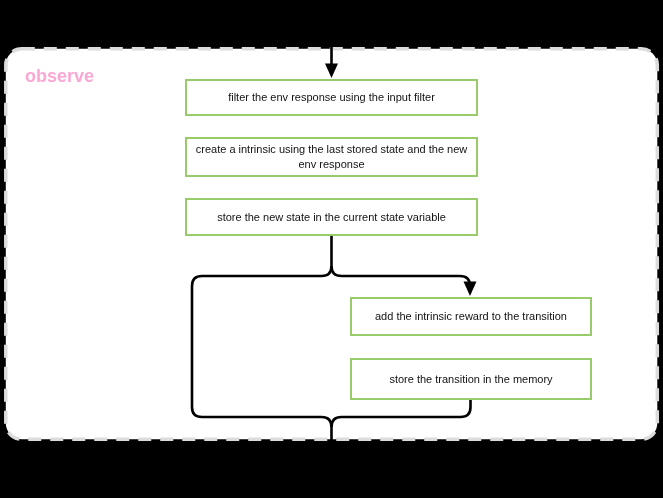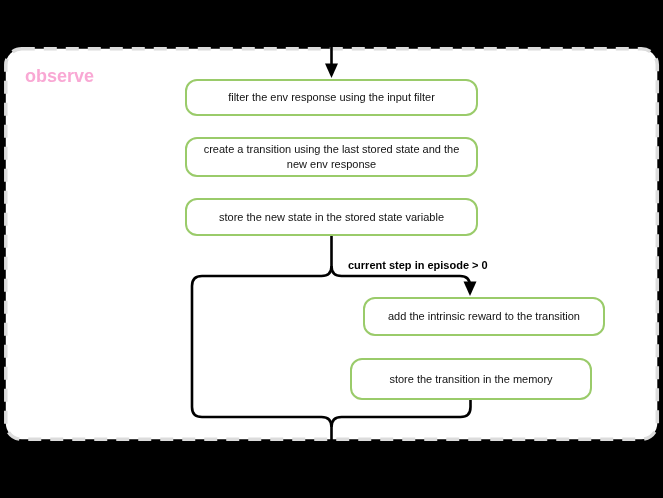--- a/index.html
+++ b/index.html
@@ -21,34 +21,34 @@
     left: 0;
     top: 0;
     z-index: 1;
   }
   .flow-node {
     position: absolute;
     z-index: 2;
     box-sizing: border-box;
     background: #ffffff;
     border: 2.5px solid #9acb6a;
-    border-radius: 12px;
+    border-radius: 0;
     display: flex;
     align-items: center;
     justify-content: center;
     text-align: center;
     font-size: 11px;
     line-height: 1.35;
     color: #111111;
     padding: 2px 8px;
   }
   #node-filter            { left: 185px; top: 79px;  width: 293px; height: 37px; }
   #node-create-transition { left: 185px; top: 137px; width: 293px; height: 40px; }
   #node-store-state       { left: 185px; top: 198px; width: 293px; height: 38px; }
-  #node-add-reward        { left: 350px; top: 297px; width: 242px; height: 39px; margin-left: 13px; }
+  #node-add-reward        { left: 350px; top: 297px; width: 242px; height: 39px; }
   #node-store-transition  { left: 350px; top: 358px; width: 242px; height: 42px; }
   #group-title {
     position: absolute;
     z-index: 2;
     left: 25px;
     top: 66px;
     font-size: 18px;
     font-weight: bold;
     color: #f9a8d4;
   }
@@ -79,32 +79,31 @@
              L 192 407 Q 192 417 202 417 L 321.5 417 Q 331.5 417 331.5 427 L 331.5 446" fill="none" stroke="#000000" stroke-width="2.6"></path>
 
     <path d="M 331.5 266 Q 331.5 276 341.5 276 L 460 276 Q 470 276 470 286" fill="none" stroke="#000000" stroke-width="2.6"></path>
     <polygon points="470,296 463.5,281.5 476.5,281.5" fill="#000000"></polygon>
 
     <path d="M 470.5 397 L 470.5 407 Q 470.5 417 460.5 417 L 341.5 417 Q 331.5 417 331.5 427" fill="none" stroke="#000000" stroke-width="2.6"></path>
   </svg>
 
   <div id="group-title">observe</div>
 
-  <div id="condition-label">current step in episode &gt; 0</div>
 
   <div class="flow-node" id="node-filter">
     <span>filter the env response using the input filter</span>
   </div>
 
   <div class="flow-node" id="node-create-transition">
-    <span>create a transition using the last stored state and the new env response</span>
+    <span>create a intrinsic using the last stored state and the new env response</span>
   </div>
 
   <div class="flow-node" id="node-store-state">
-    <span>store the new state in the stored state variable</span>
+    <span>store the new state in the current state variable</span>
   </div>
 
   <div class="flow-node" id="node-add-reward">
     <span>add the intrinsic reward to the transition</span>
   </div>
 
   <div class="flow-node" id="node-store-transition">
     <span>store the transition in the memory</span>
   </div>
 

